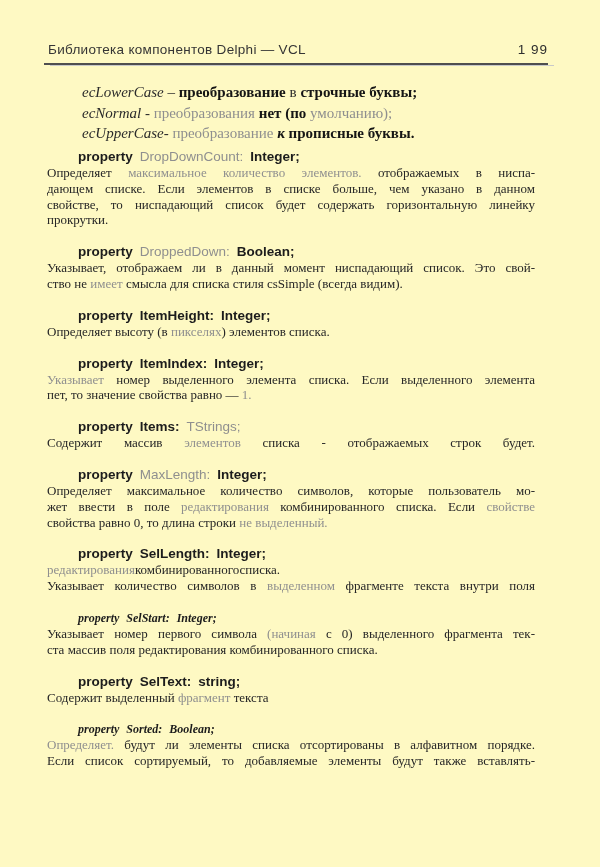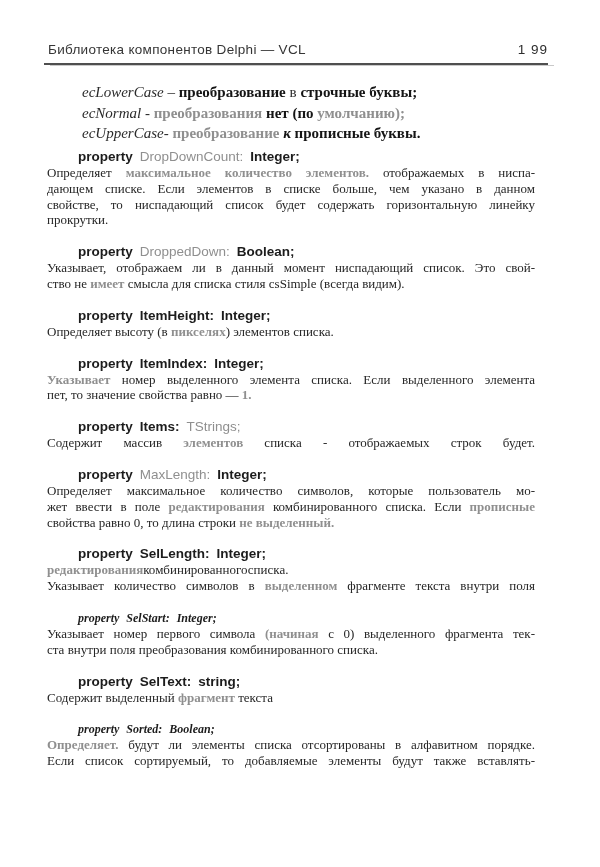--- a/index.html
+++ b/index.html
@@ -1,19 +1,19 @@
 <!DOCTYPE html>
 <html><head>
 <meta charset="utf-8">
 <style>
   html,body{margin:0;padding:0;background:#e8e8e8;}
   .page{
     position:relative;
     width:600px;height:867px;
-    background:#ffffff;
+    background:#fef9c3;
     overflow:hidden;
     font-family:"Liberation Serif", serif;
   }
   
   .header-row{
     position:absolute;top:42px;left:48px;right:52px;
     display:flex;justify-content:space-between;align-items:baseline;
     font-family:"Liberation Sans", sans-serif;
     font-size:13.5px;color:#353535;letter-spacing:.3px;
   }
@@ -46,21 +46,21 @@
   .desc{
     margin-left:47px;width:488px;
     font-size:13px;color:#262626;
   }
   .dline{
     line-height:15.8px;
     text-align:justify;text-align-last:justify;
   }
   .dline.left{text-align:justify;text-align-last:left;}
   
-  .seg.gray{color:#8f8f8f;font-weight:bold;}
+  .seg.gray{color:#8f8f8f;}
   .seg.b{font-weight:bold;color:#151515;}
   .seg.it{font-style:italic;}
 </style>
 </head>
 <body>
 
 <div class="page">
   <div class="header-row">
     <span>Библиотека компонентов Delphi — VCL</span>
     <span class="page-num">1 99</span>
@@ -106,36 +106,36 @@
       <section class="prop">
         <h3 class="decl"><span class="kw">property</span><span class="pname">Items:</span><span class="ptype gray">TStrings;</span></h3>
         <div class="desc">
           <div class="dline"><span class="seg">Содержит массив </span><span class="seg gray">элементов</span><span class="seg"> списка - отображаемых строк будет.</span></div>
         </div>
       </section>
       <section class="prop">
         <h3 class="decl"><span class="kw">property</span><span class="pname gray">MaxLength:</span><span class="ptype">Integer;</span></h3>
         <div class="desc">
           <div class="dline"><span class="seg">Определяет максимальное количество символов, которые пользователь мо-</span></div>
-          <div class="dline"><span class="seg">жет ввести в поле </span><span class="seg gray">редактирования</span><span class="seg"> комбинированного списка. Если </span><span class="seg gray">прописные</span></div>
+          <div class="dline"><span class="seg">жет ввести в поле </span><span class="seg gray">редактирования</span><span class="seg"> комбинированного списка. Если </span><span class="seg gray">свойстве</span></div>
           <div class="dline left"><span class="seg">свойства равно 0, то длина строки </span><span class="seg gray">не выделенный.</span></div>
         </div>
       </section>
       <section class="prop">
         <h3 class="decl"><span class="kw">property</span><span class="pname">SelLength:</span><span class="ptype">Integer;</span></h3>
         <div class="desc">
           <div class="dline left"><span class="seg gray">редактирования</span><span class="seg">комбинированногосписка.</span></div>
           <div class="dline"><span class="seg">Указывает количество символов в </span><span class="seg gray">выделенном</span><span class="seg"> фрагменте текста внутри поля</span></div>
         </div>
       </section>
       <section class="prop">
         <h3 class="decl serif"><span class="kw">property</span><span class="pname">SelStart:</span><span class="ptype">Integer;</span></h3>
         <div class="desc">
           <div class="dline"><span class="seg">Указывает номер первого символа </span><span class="seg gray">(начиная</span><span class="seg"> с 0) выделенного фрагмента тек-</span></div>
-          <div class="dline left"><span class="seg">ста внутри поля преобразования комбинированного списка.</span></div>
+          <div class="dline left"><span class="seg">ста массив поля редактирования комбинированного списка.</span></div>
         </div>
       </section>
       <section class="prop">
         <h3 class="decl"><span class="kw">property</span><span class="pname">SelText:</span><span class="ptype">string;</span></h3>
         <div class="desc">
           <div class="dline left"><span class="seg">Содержит выделенный </span><span class="seg gray">фрагмент</span><span class="seg"> текста</span></div>
         </div>
       </section>
       <section class="prop">
         <h3 class="decl serif"><span class="kw">property</span><span class="pname">Sorted:</span><span class="ptype">Boolean;</span></h3>

